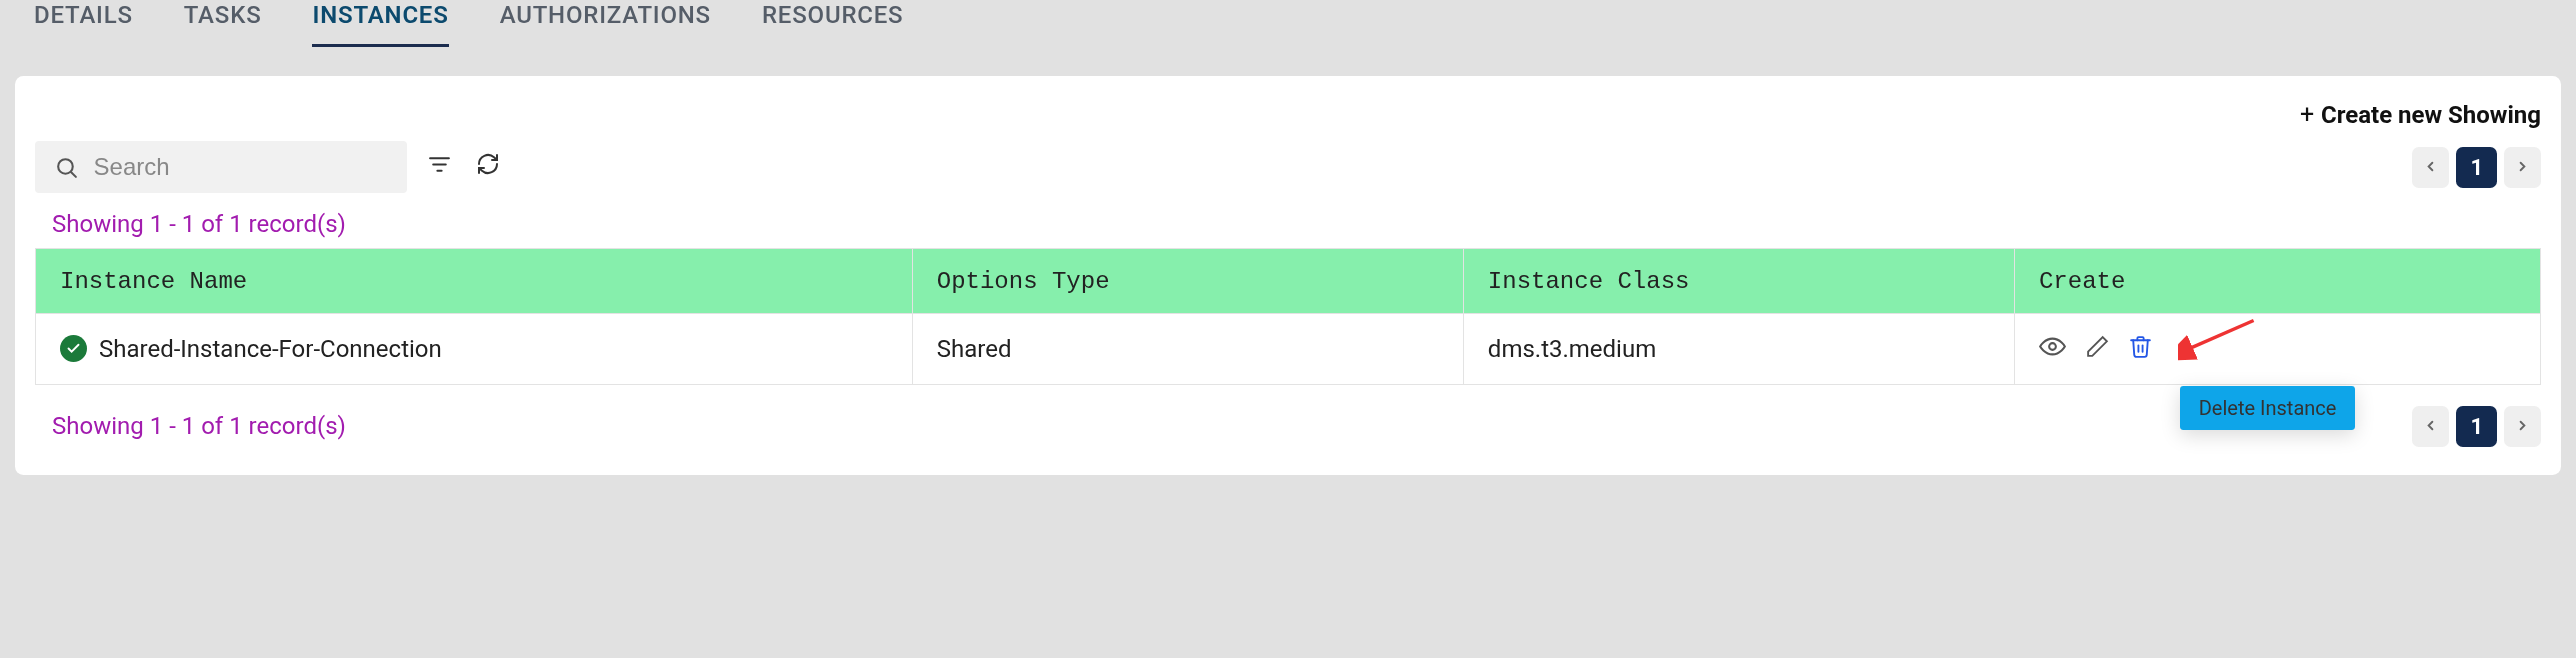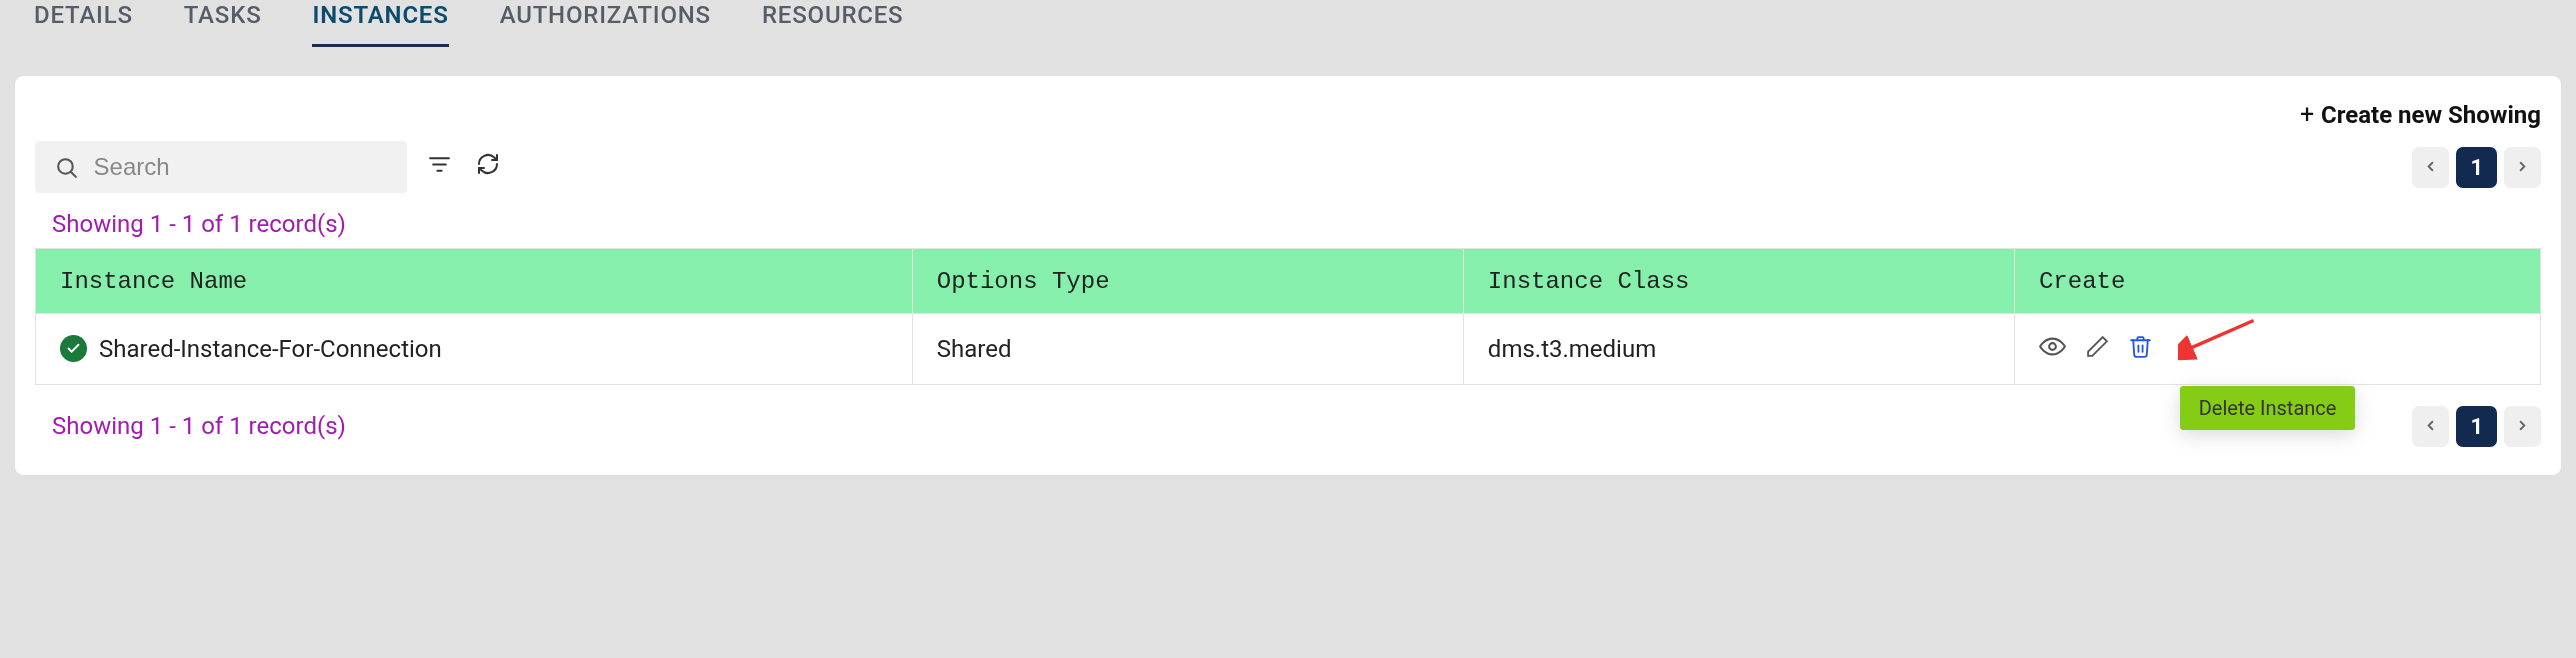--- a/index.html
+++ b/index.html
@@ -188,21 +188,21 @@
     justify-content: space-between;
     align-items: center;
     margin-top: 17px;
   }
 
   
   .tooltip {
     position: absolute;
     top: 52px;
     left: 52px;
-    background: #84cc16;
+    background: #0ea5e9;
     border-radius: 3.4px;
     padding: 10px 18.6px;
     font-size: 20px;
     color: #333;
     box-shadow: 0 5px 20px rgba(0,0,0,0.15);
     white-space: nowrap;
     z-index: 10;
   }
 
   

